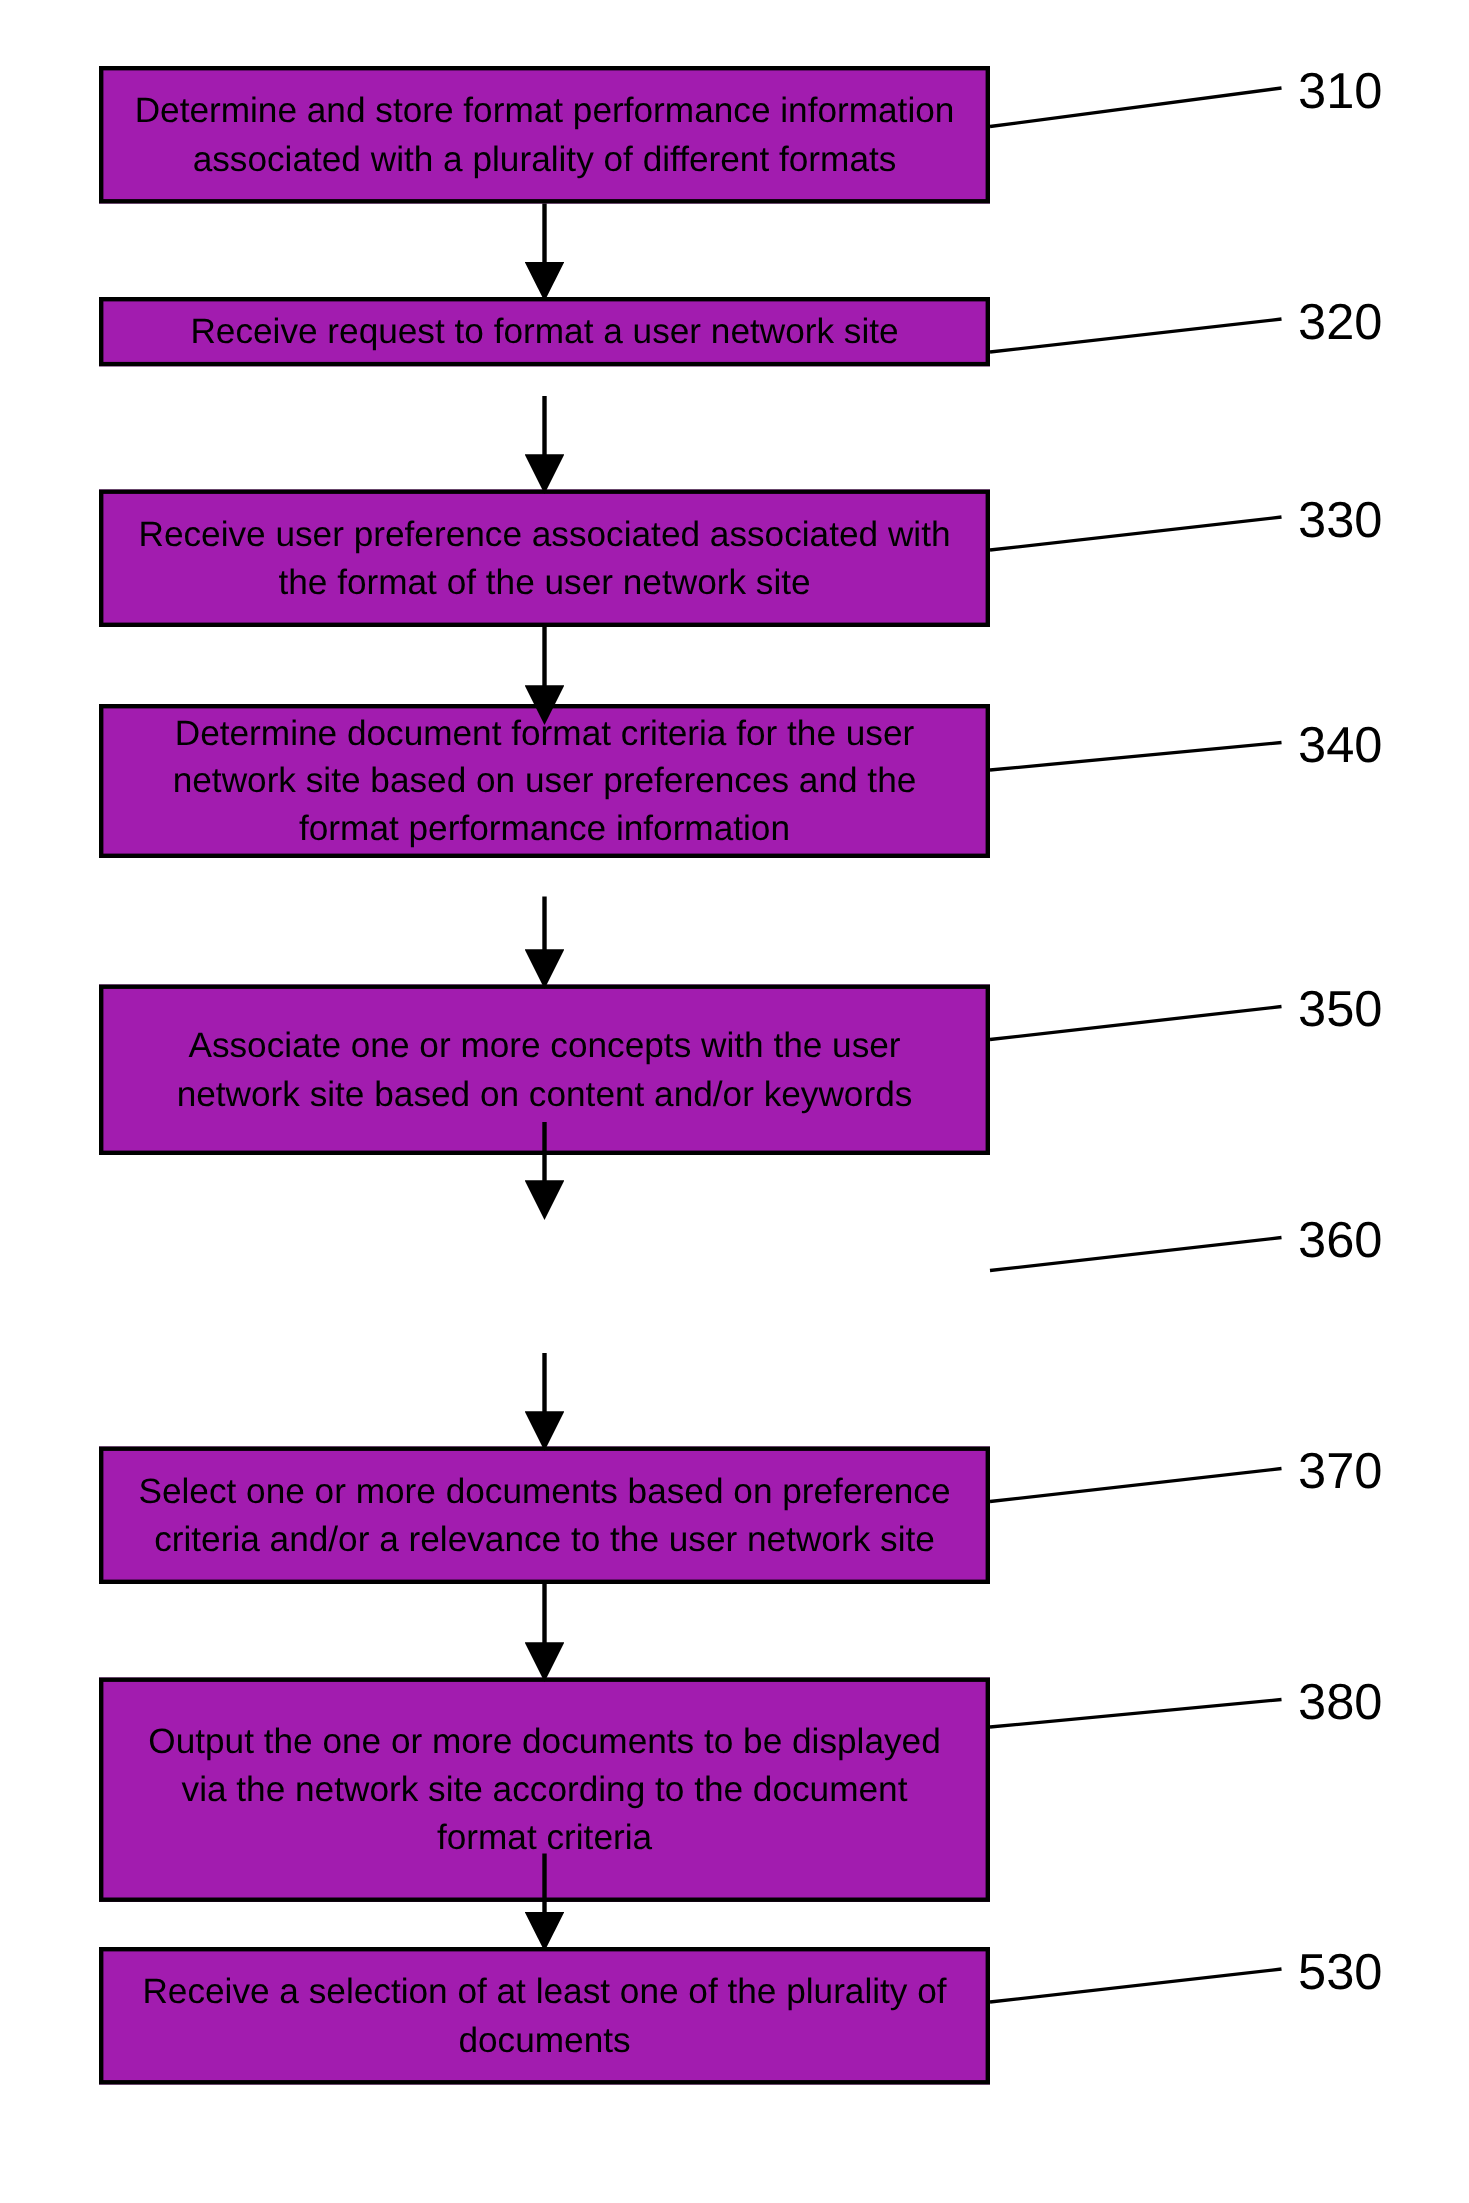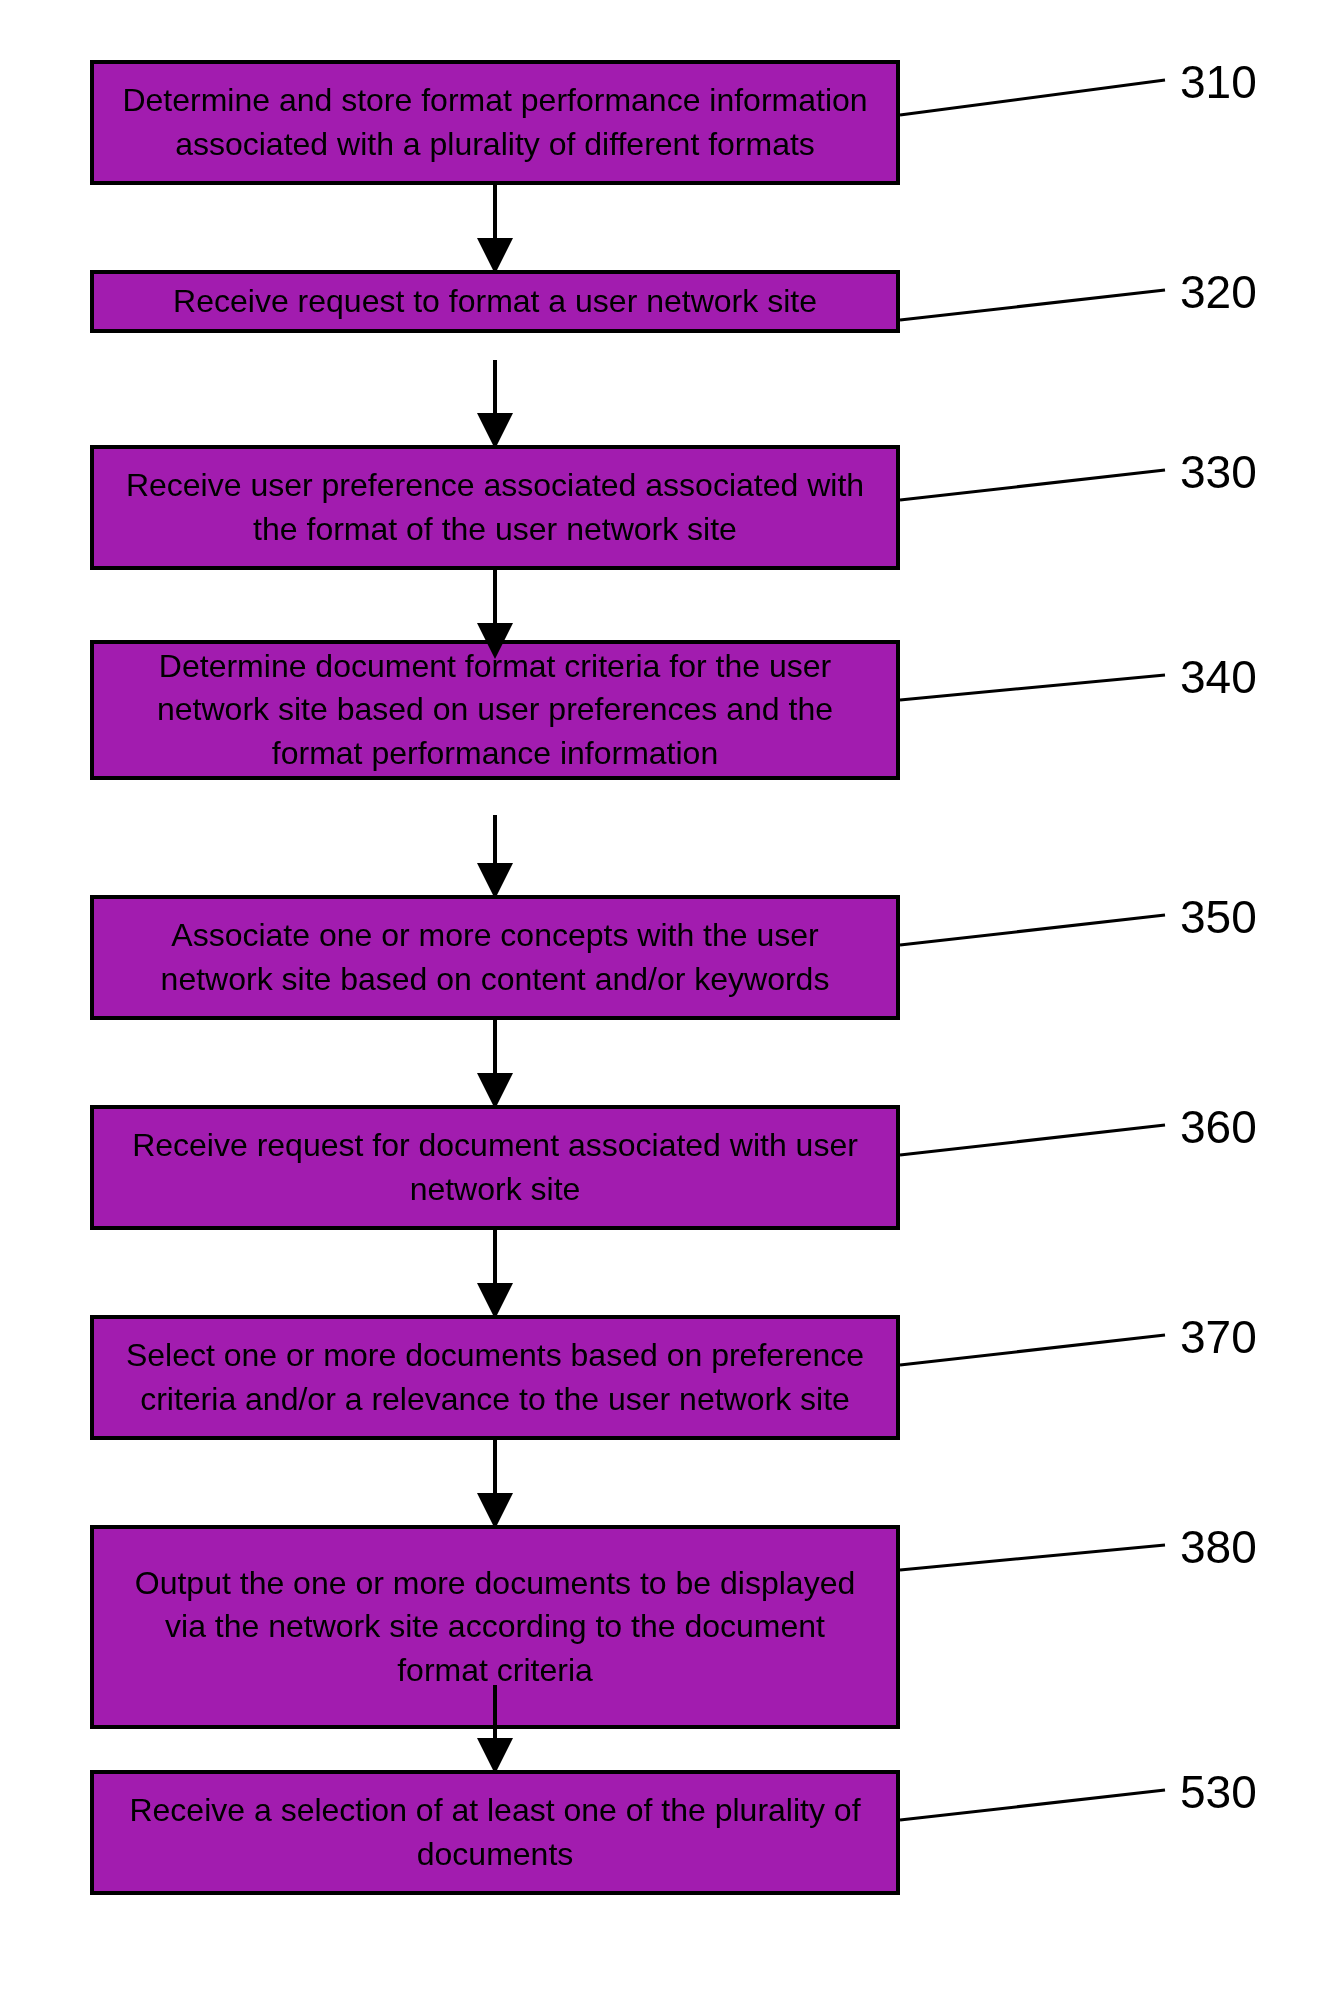--- a/index.html
+++ b/index.html
@@ -56,25 +56,22 @@
   </div>
   <div class="box" style="top:270px; height:63px;">
     <span>Receive request to format a user network site</span>
   </div>
   <div class="box" style="top:445px; height:125px;">
     <span>Receive user preference associated associated with the format of the user network site</span>
   </div>
   <div class="box" style="top:640px; height:140px;align-items:center;">
     <span>Determine document format criteria for the user network site based on user preferences and the format performance information</span>
   </div>
-  <div class="box" style="top:895px; height:125px;">
+  <div class="box" style="top:895px; height:155px;">
     <span>Associate one or more concepts with the user network site based on content and/or keywords</span>
-  </div>
-  <div class="box" style="top:1105px;height:125px;">
-    <span>Receive request for document associated with user network site</span>
   </div>
   <div class="box" style="top:1315px;height:125px;">
     <span>Select one or more documents based on preference criteria and/or a relevance to the user network site</span>
   </div>
   <div class="box" style="top:1525px;height:204px;">
     <span>Output the one or more documents to be displayed via the network site according to the document format criteria</span>
   </div>
   <div class="box" style="top:1770px;height:125px;">
     <span>Receive a selection of at least one of the plurality of documents</span>
   </div>

